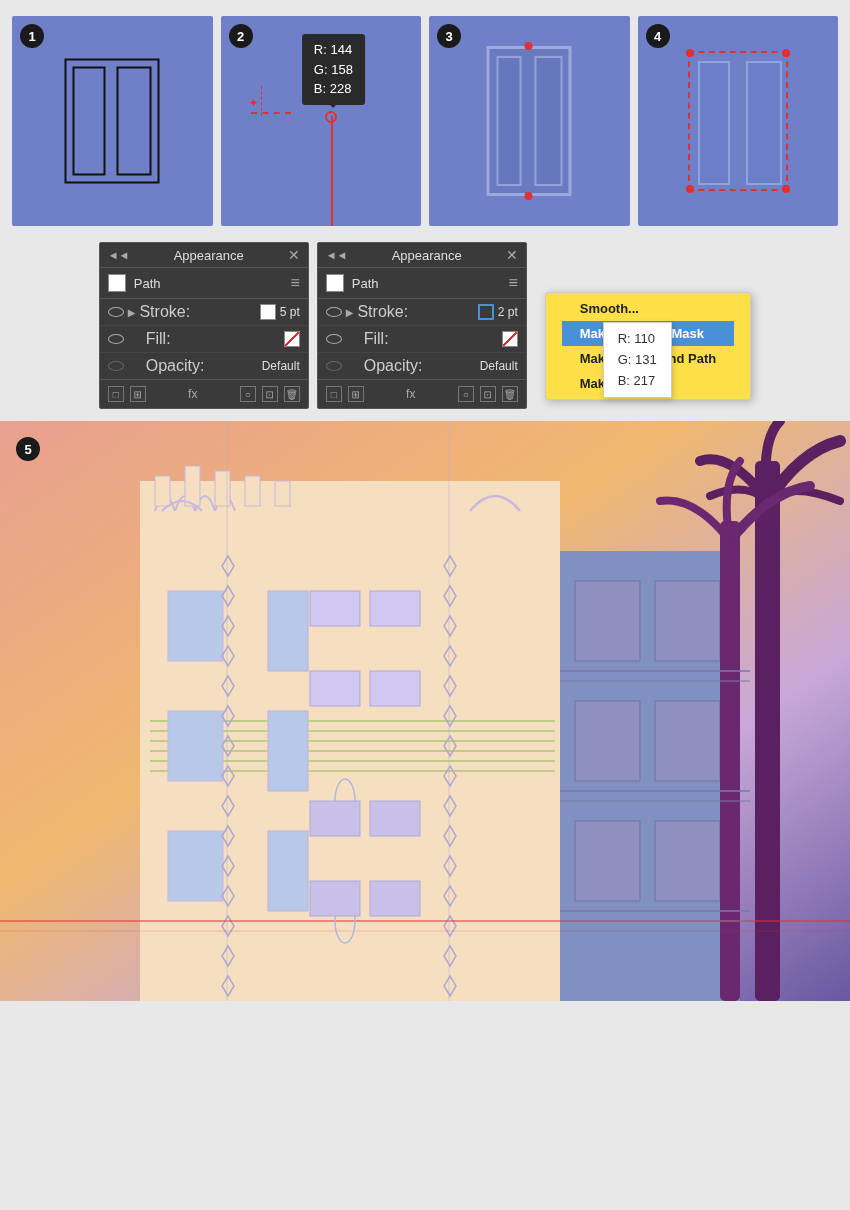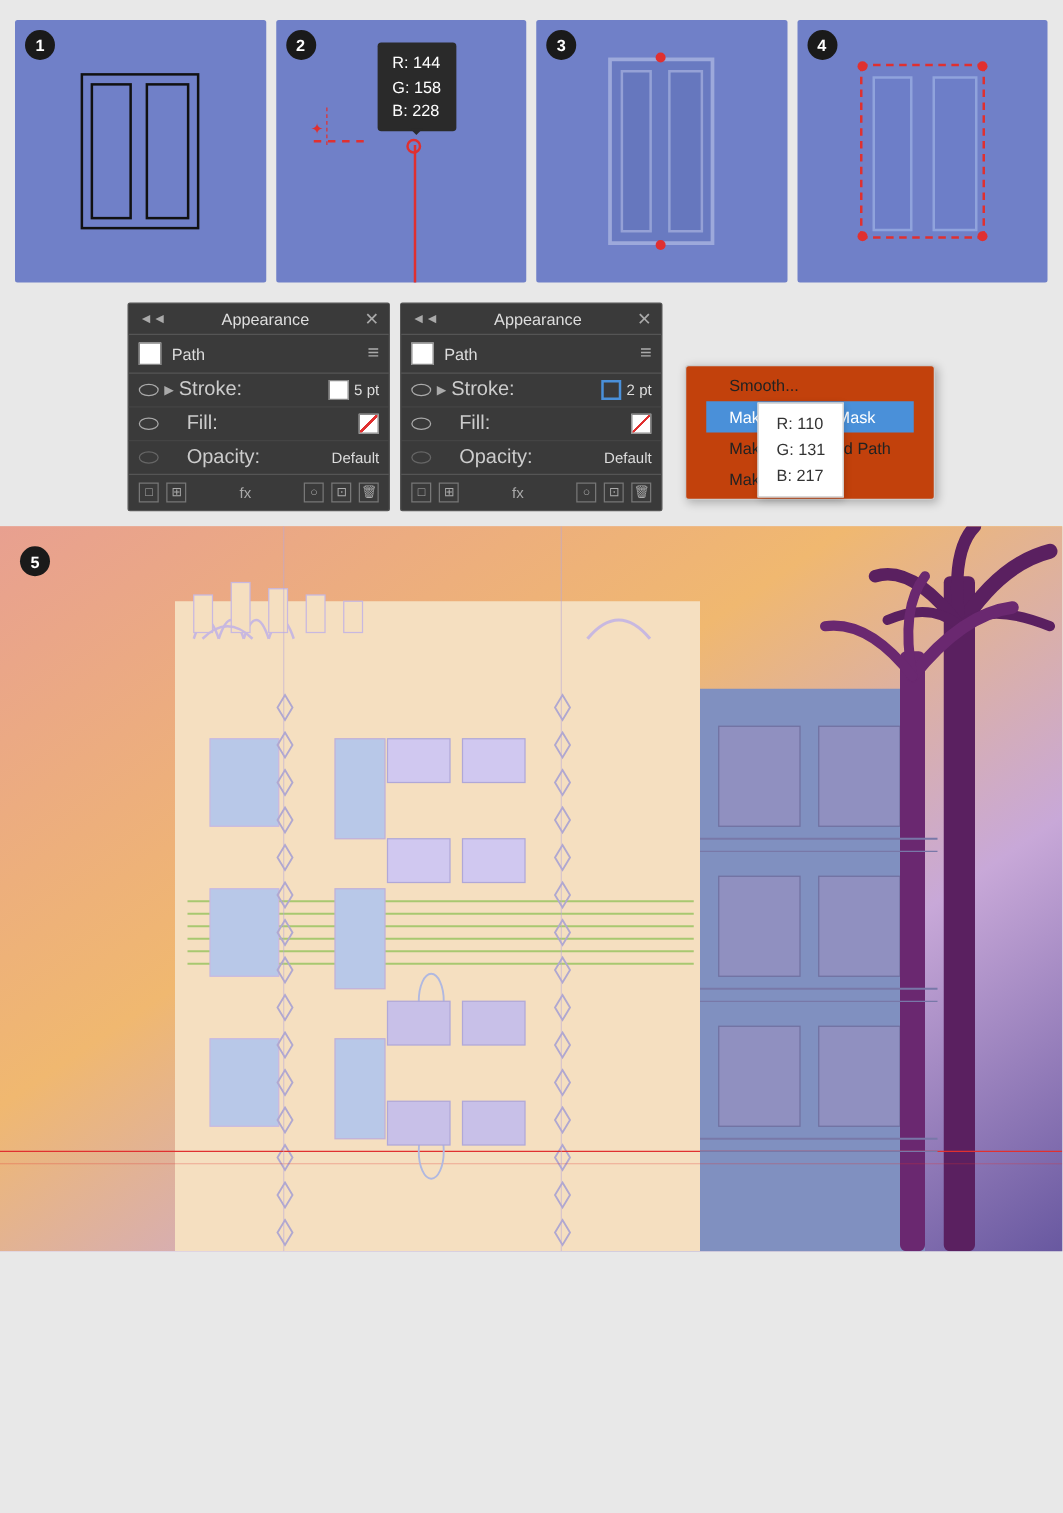--- a/index.html
+++ b/index.html
@@ -239,28 +239,29 @@
       border: 1px solid #777;
       display: flex;
       align-items: center;
       justify-content: center;
       font-size: 10px;
       color: #aaa;
     }
 
     
     .context-menu {
-      background: #c2410c;
+      background: #fde047;
       border: 1px solid #ccc;
       border-radius: 3px;
       padding: 3px 16px;
       min-width: 180px;
       box-shadow: 2px 2px 8px rgba(0,0,0,0.25);
       margin-top: 30px;
       margin-left: 10px;
+      font-weight: bold;
     }
 
     .context-menu-item {
       padding: 5px 18px;
       font-size: 13px;
       color: #222;
       cursor: pointer;
       white-space: nowrap;
     }
 

